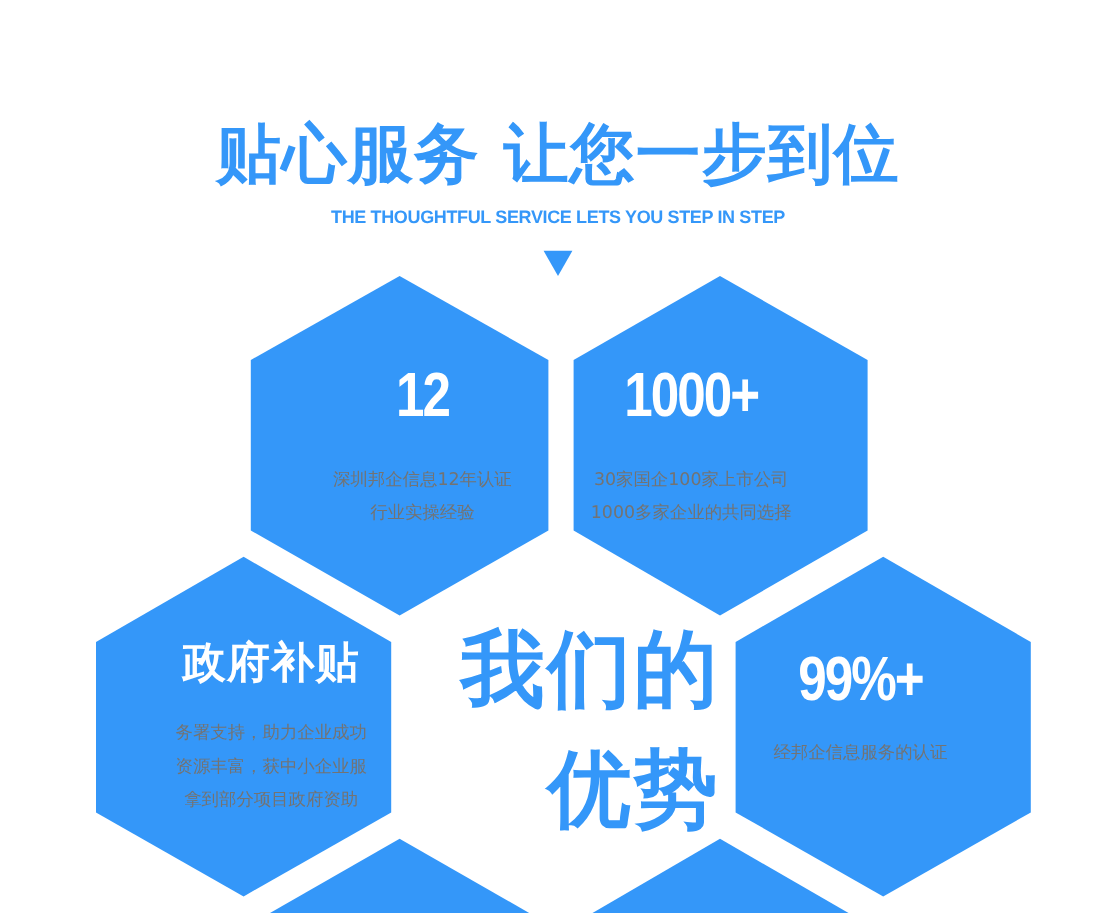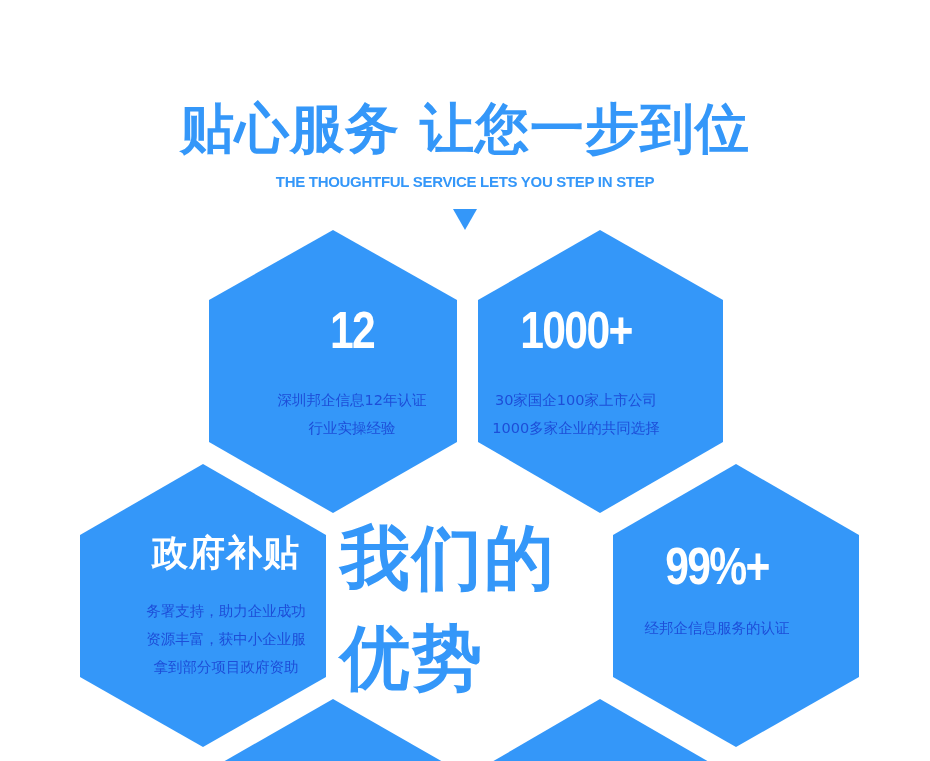--- a/index.html
+++ b/index.html
@@ -11,22 +11,22 @@
               font-family: "Liberation Sans", sans-serif; font-size: 15px; font-weight: bold;
               color: #3497f9; letter-spacing: -0.3px; }
   .arrow { position: absolute; left: 453px; top: 209px; width: 0; height: 0;
            border-left: 12px solid transparent; border-right: 12px solid transparent;
            border-top: 21px solid #3497f9; }
   svg.hexes { position: absolute; left: 0; top: 0; }
   .hex-content { position: absolute; text-align: center; color: #ffffff; }
   .big-num { font-family: "Liberation Sans", sans-serif; font-weight: bold; font-size: 52px;
              line-height: 56px; transform: scaleX(0.82); letter-spacing: -2px; }
   .hex-heading { font-weight: bold; font-size: 36px; line-height: 44px; letter-spacing: 1px; }
-  .desc { font-size: 14.5px; line-height: 28px; color: #1d4ed8; }
-  .center-text { position: absolute; text-align: left; color: #3497f9; font-weight: bold;
+  .desc { font-size: 14.5px; line-height: 28px; color: #737373; }
+  .center-text { position: absolute; text-align: right; color: #3497f9; font-weight: bold;
                  font-size: 70px; line-height: 100px; letter-spacing: 2px; }
 </style>
 </head>
 <body>
 
 <div class="title">贴心服务 让您一步到位</div>
 <div class="subtitle">THE THOUGHTFUL SERVICE LETS YOU STEP IN STEP</div>
 <div class="arrow"></div>
 
 <svg class="hexes" width="930" height="761" viewBox="0 0 930 761">

